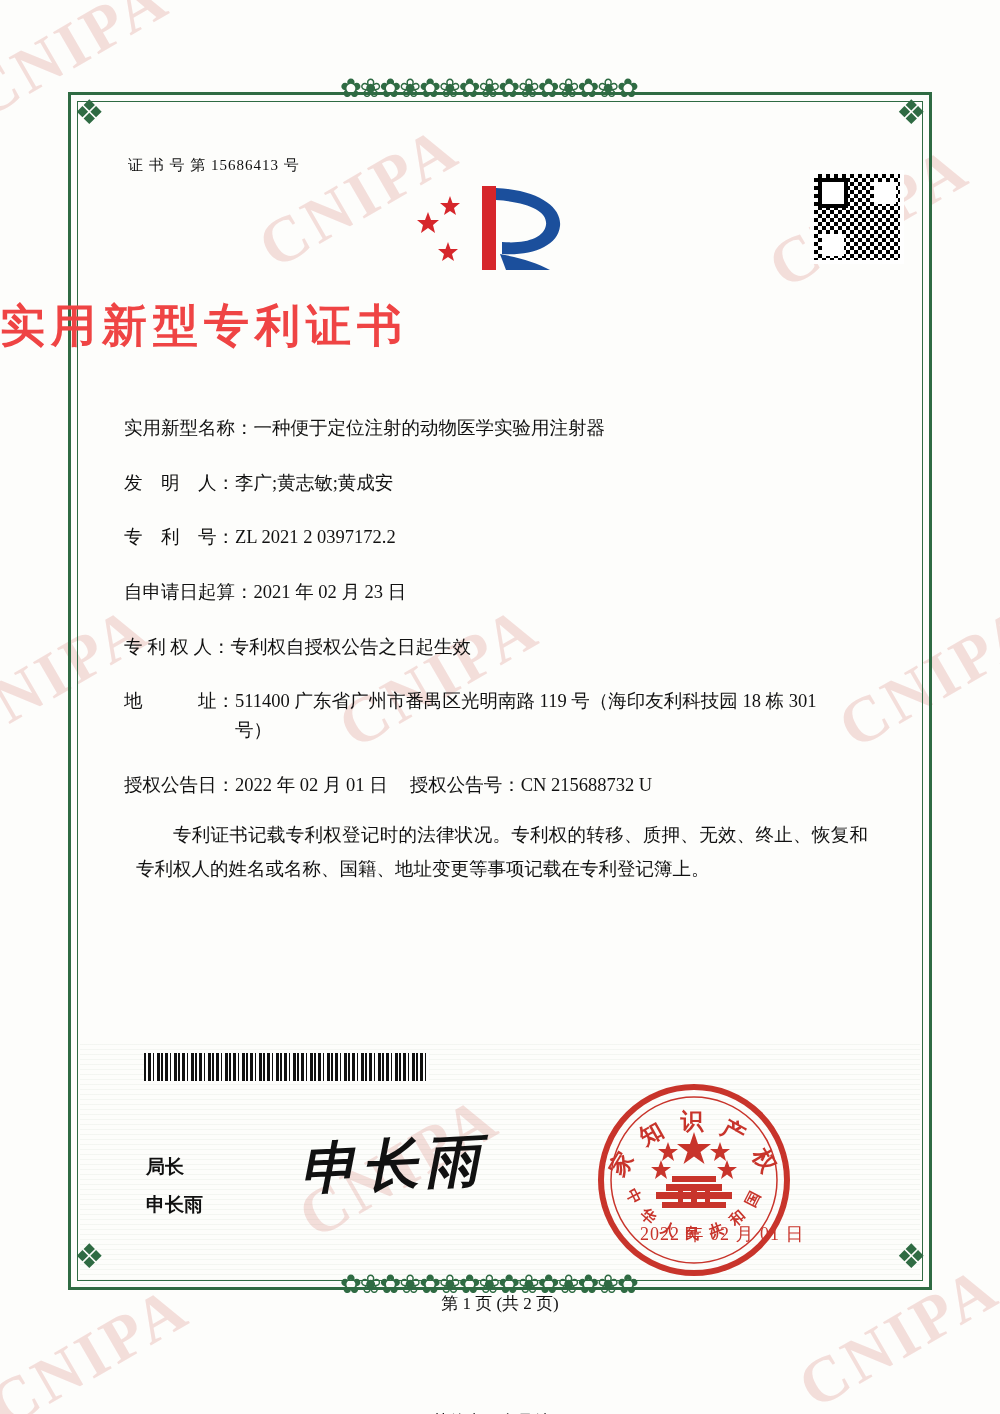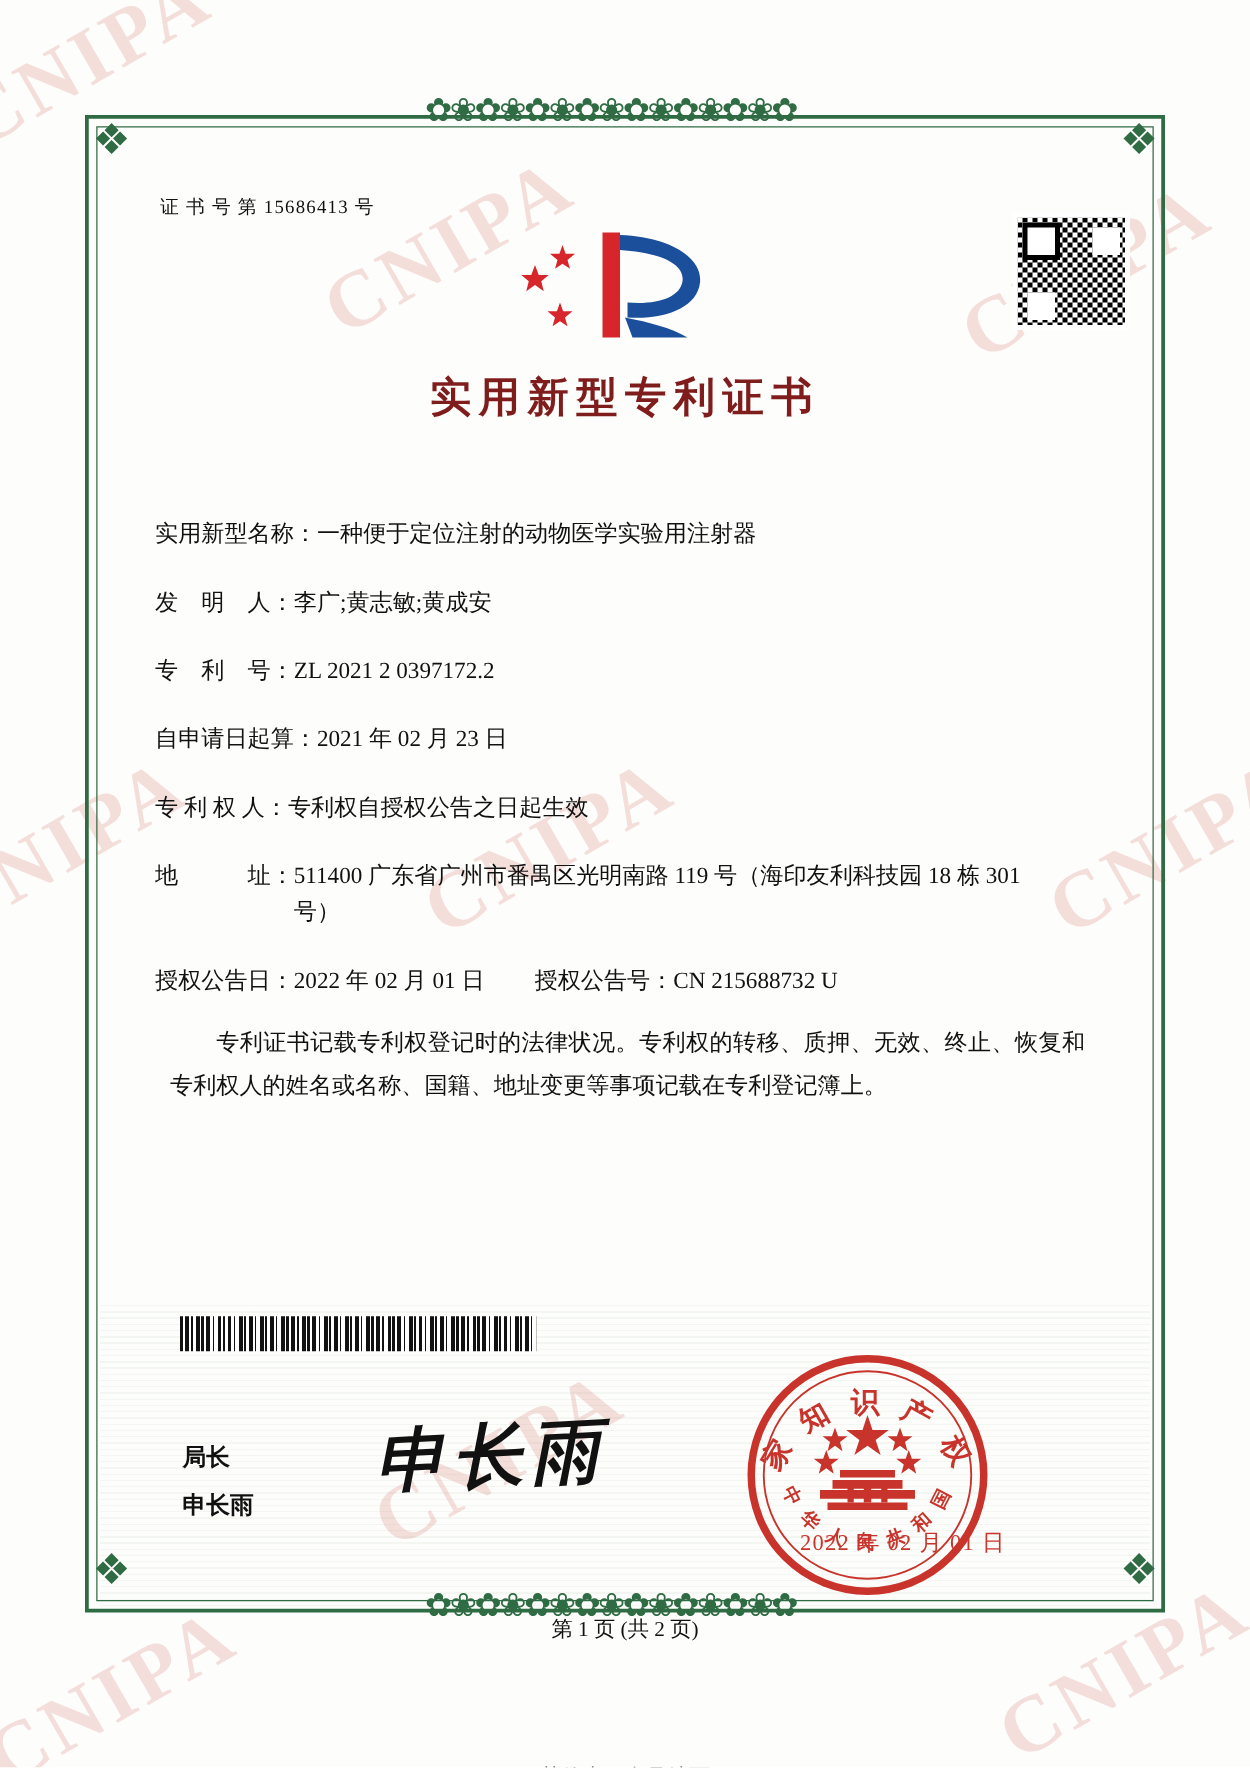--- a/index.html
+++ b/index.html
@@ -140,25 +140,24 @@
     transform: translateX(-50%);
     width: 180px;
     height: 100px;
   }
 
   .title {
     position: absolute;
     left: 0;
     right: 0;
     top: 296px;
-    text-align: center;
-    font-size: 33px;
+    font-size: 45px;
     font-weight: bold;
     letter-spacing: 6px;
-    color: #7f1d1d;
+    color: #ef4444;
     font-family: "DejaVu Serif", "Liberation Serif", serif;
   }
 
   
   .fields {
     position: absolute;
     left: 124px;
     top: 414px;
     width: 730px;
     font-size: 18.5px;
@@ -170,21 +169,21 @@
     line-height: 1.55;
   }
   .row .lbl {
     flex: 0 0 auto;
     white-space: pre;
   }
   .row .val {
     flex: 1 1 auto;
   }
   .row-inline { display:flex; }
-  .row-inline .second-label { margin-left: 40px; white-space: pre; }
+  .row-inline .second-label { margin-left: 22px; white-space: pre; }
 
   
   .paras {
     position: absolute;
     left: 136px;
     top: 818px;
     width: 732px;
     font-size: 18.5px;
     line-height: 1.85;
     text-align: justify;

